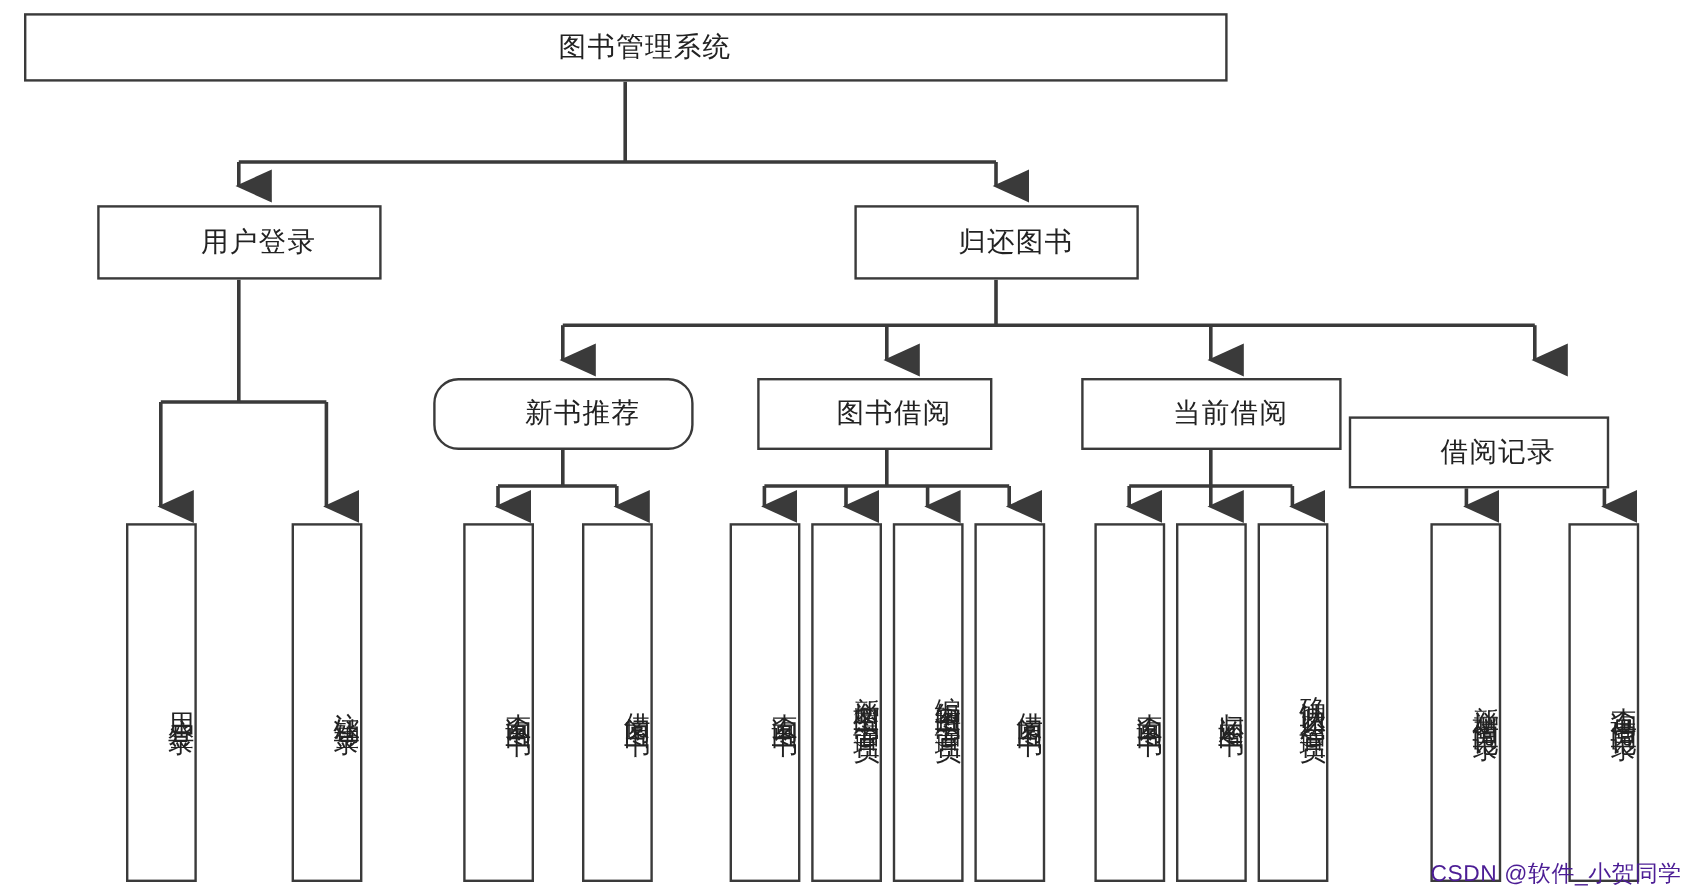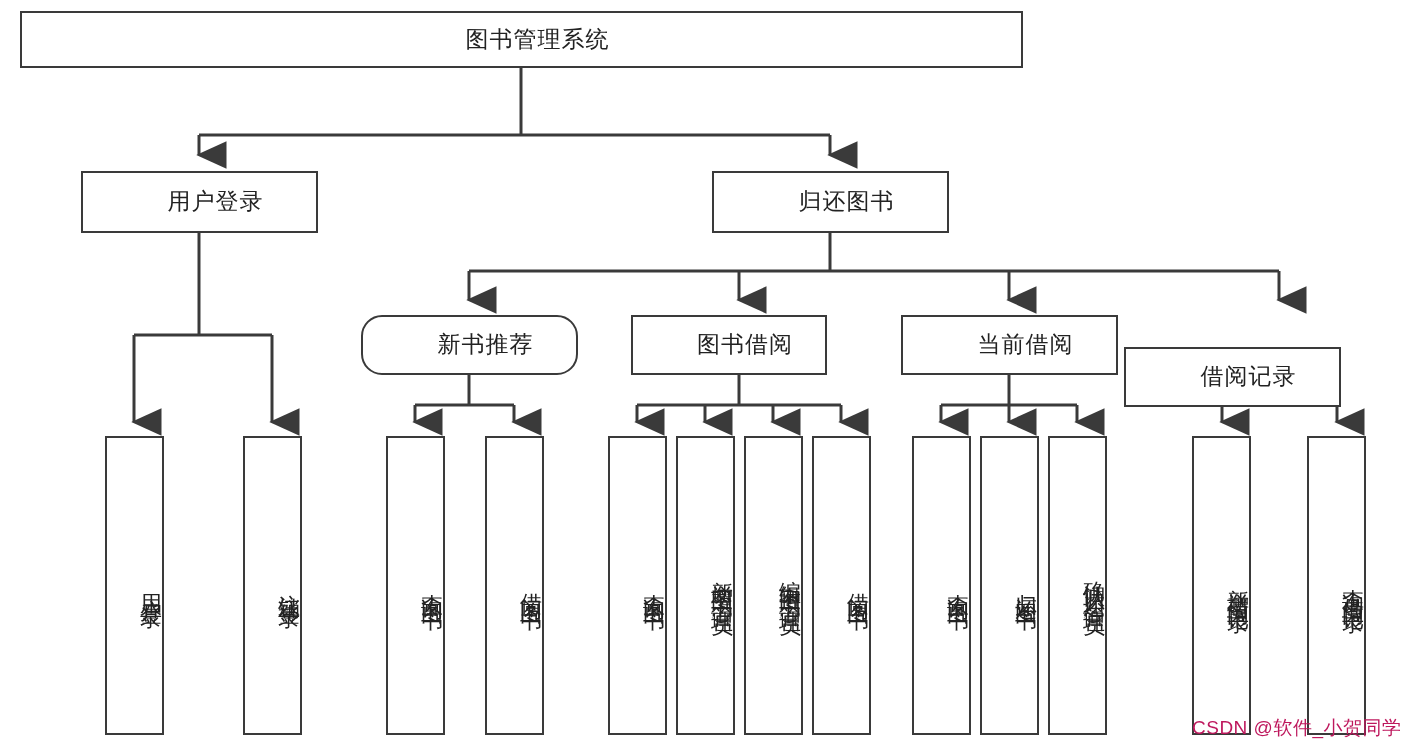--- a/index.html
+++ b/index.html
@@ -56,21 +56,21 @@
   .node.vert.toppad {
     align-items: flex-start;
   }
   .node.vert .vtext {
     display: block;
     text-align: left;
   }
   .watermark {
     position: absolute;
     font-size: 19px;
-    color: #be185d;
+    color: #4c1d95;
     white-space: nowrap;
     letter-spacing: 0.5px;
   }
 </style>
 </head>
 <body>
 
 <div id="canvas">
 
   <svg class="wires" viewBox="0 0 1405 747">

